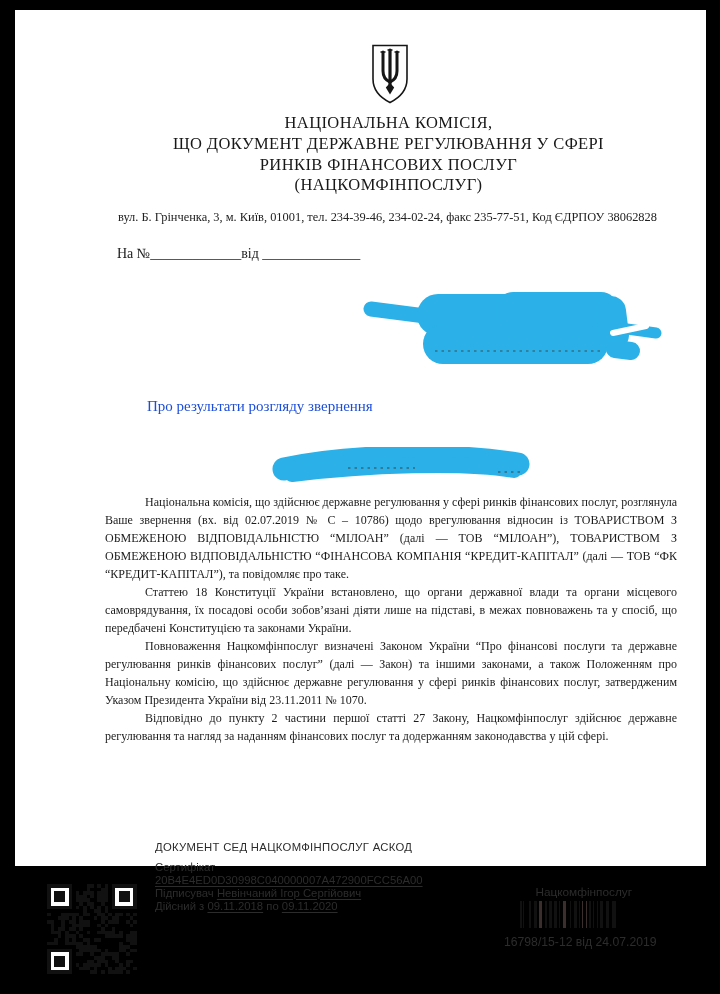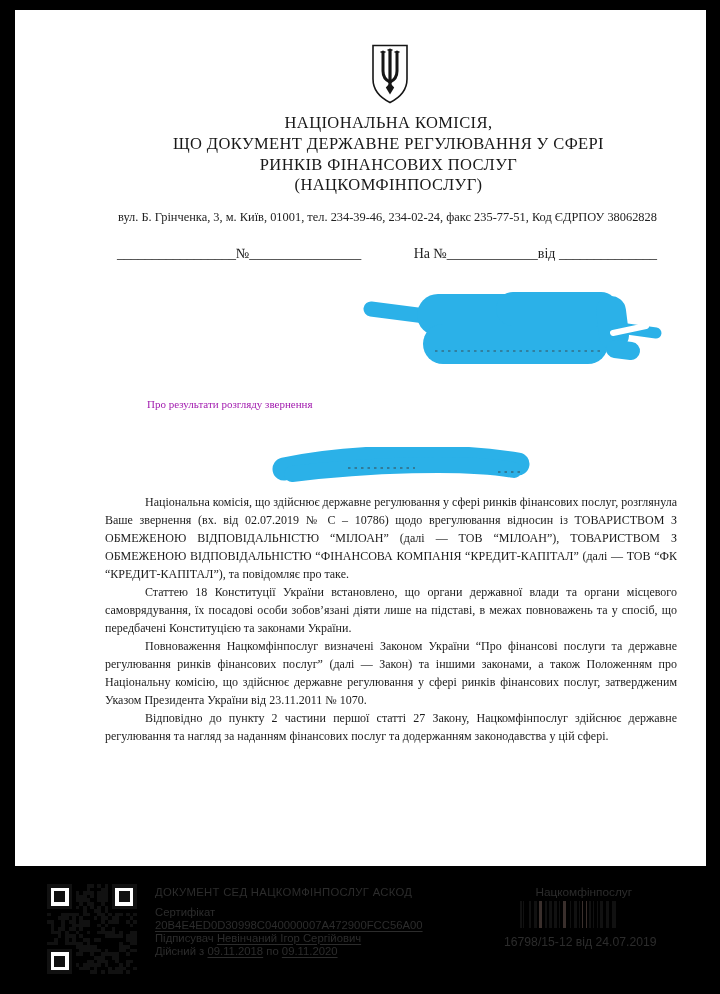--- a/index.html
+++ b/index.html
@@ -30,34 +30,34 @@
   .ref-line{
     left:102px;top:236px;width:540px;
     display:flex;justify-content:space-between;
     font-size:14px;color:#222;white-space:nowrap;
   }
 
   
   .blob1{left:348px;top:277px;width:300px;height:84px}
   .blob2{left:255px;top:437px;width:262px;height:40px}
 
-  .subject{left:132px;top:388px;font-size:11px;color:#a21caf}
+  .subject{left:132px;top:388px;font-size:15px;color:#1d4ed8}
 
   
   .body-text{
     left:90px;top:483px;width:572px;
     font-size:12px;line-height:18px;
     text-align:justify;color:#1b1b1b;
   }
   .body-text p{margin:0;text-indent:40px}
 
   
   .qr{left:32px;top:874px;width:90px;height:90px}
   .sig-text{
-    left:140px;top:876px;width:330px;
+    left:140px;top:831px;width:330px;
     font-family:"Liberation Sans","DejaVu Sans",sans-serif;
     font-size:11.3px;color:#2c2c2c;
   }
   .sig-sys{letter-spacing:.3px;margin-bottom:8px}
   .sig-row{line-height:12.9px}
   .u{text-decoration:underline;text-underline-offset:2px}
 
   
   .reg{
     left:489px;top:876px;width:128px;
@@ -88,21 +88,20 @@
   <div class="abs org-header">
     <div>НАЦІОНАЛЬНА КОМІСІЯ,</div>
     <div>ЩО ДОКУМЕНТ ДЕРЖАВНЕ РЕГУЛЮВАННЯ У СФЕРІ</div>
     <div>РИНКІВ ФІНАНСОВИХ ПОСЛУГ</div>
     <div>(НАЦКОМФІНПОСЛУГ)</div>
   </div>
 
   <div class="abs address">вул. Б. Грінченка, 3, м. Київ, 01001, тел. 234-39-46, 234-02-24, факс 235-77-51, Код ЄДРПОУ 38062828</div>
 
   <div class="abs ref-line">
-    <span>_________________№________________</span>
     <span>На №_____________від ______________</span>
   </div>
 
   <svg class="abs blob1" viewBox="0 0 300 84">
     <g stroke="#2BB1E8" fill="none" stroke-linecap="round">
       <path d="M8,22 L70,30" stroke-width="15"></path>
       <path d="M75,28 H230" stroke-width="42"></path>
       <path d="M80,57 H225" stroke-width="40"></path>
       <path d="M150,22 H238" stroke-width="34"></path>
       <path d="M248,24 L251,48" stroke-width="30"></path>

